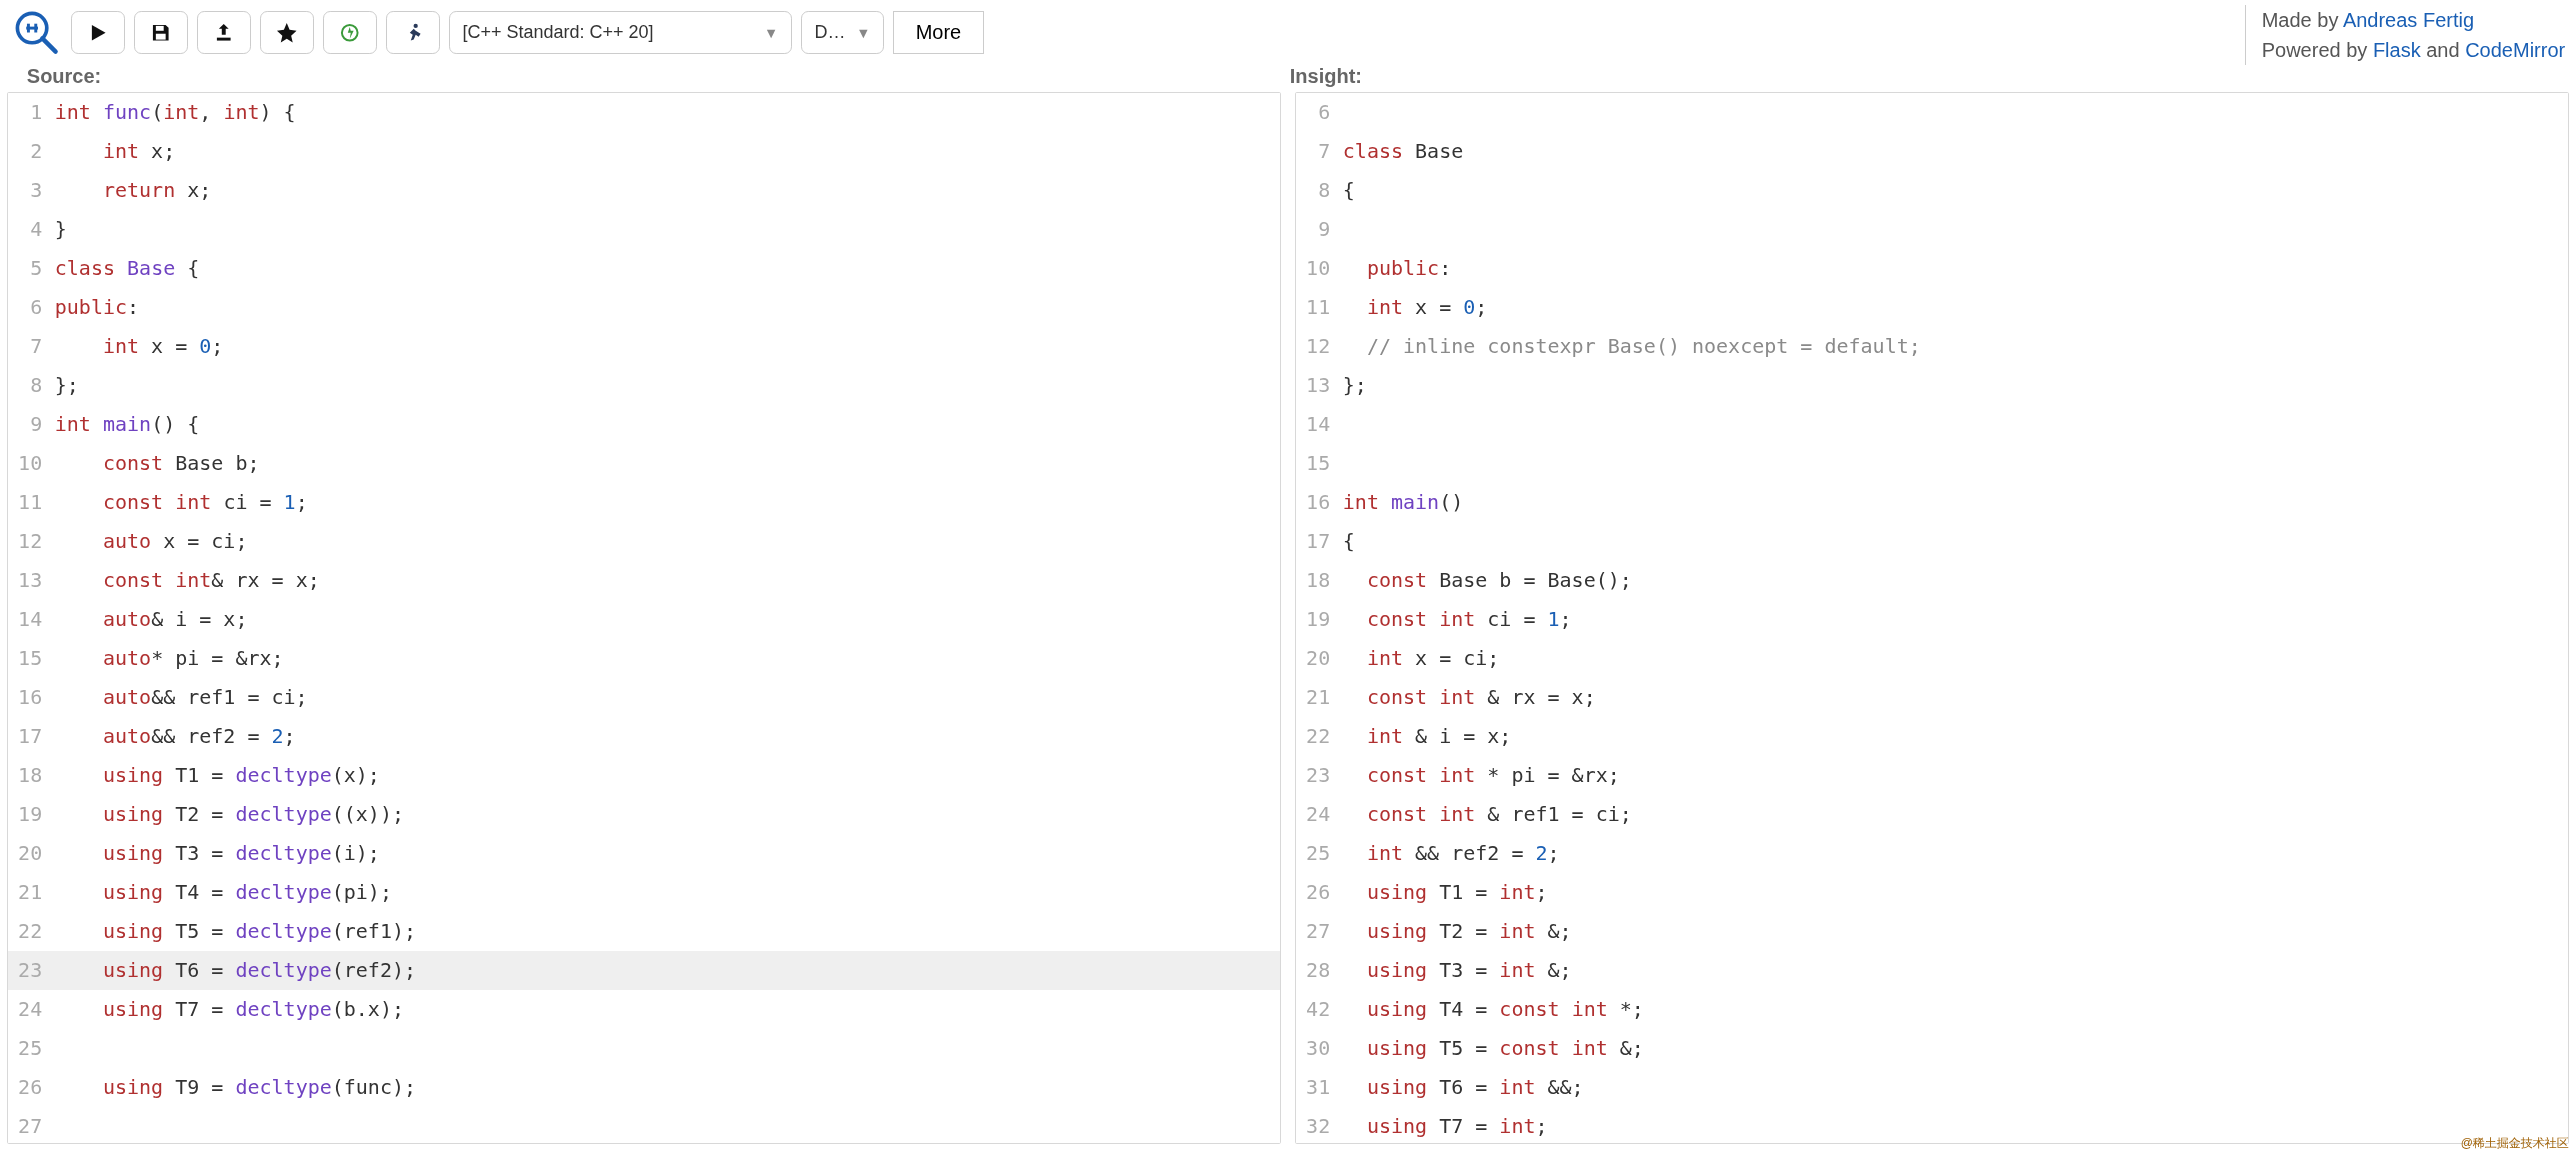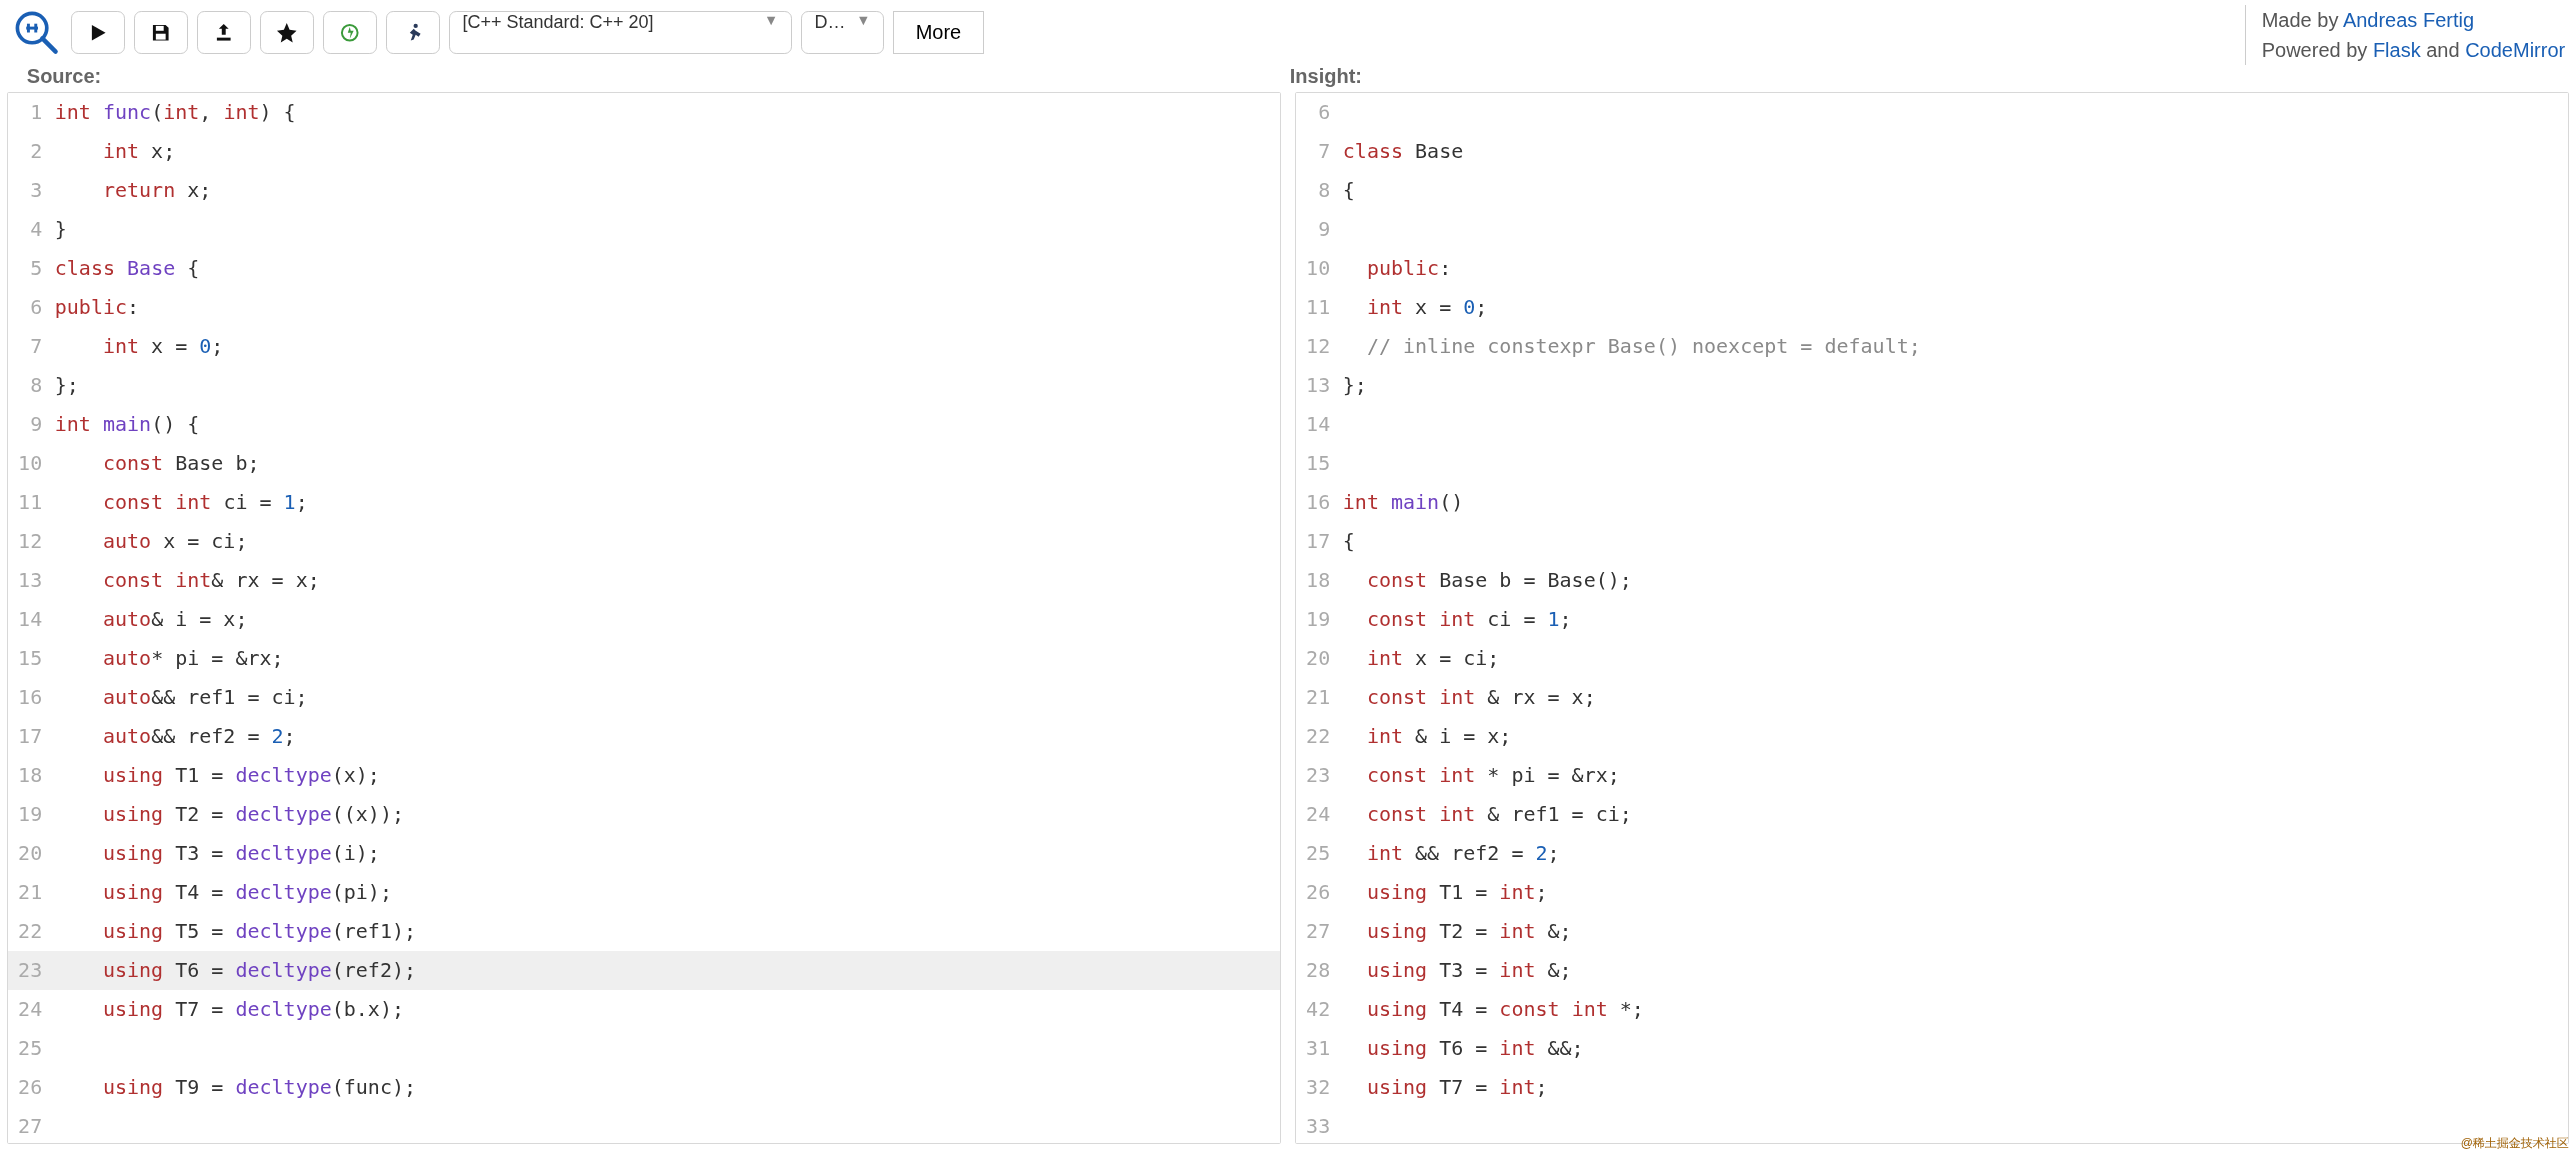--- a/index.html
+++ b/index.html
@@ -35,21 +35,21 @@
   border-radius: 7.2px;
   background: #fff;
   cursor: pointer;
   font-size: 18px;
 }
 .btn svg { width:23.5px; height:23.5px; }
 
 .btn.green-border { border-color:#ccc; }
 
 .select {
-  display:inline-flex; justify-content:space-between;
+  display:inline-flex; align-items:center; justify-content:space-between;
   height:43px; padding:0 12.6px;
   border:0.9px solid #ccc; border-radius:7.2px;
   background:#fff; cursor:pointer;
   font-size:18px; color:#333;
 }
 .select.std { min-width: 343px; }
 .select.narrow { min-width: 72px; }
 .select .caret { color:#888; margin-left:10.8px; font-size:14.4px; }
 
 .more-btn {
@@ -256,20 +256,21 @@
       <div class="code-line"><span class="ln">20</span><span class="code"><span>  </span><span class="kw">int</span><span> x = ci;</span></span></div>
       <div class="code-line"><span class="ln">21</span><span class="code"><span>  </span><span class="kw">const</span><span> </span><span class="kw">int</span><span> &amp; rx = x;</span></span></div>
       <div class="code-line"><span class="ln">22</span><span class="code"><span>  </span><span class="kw">int</span><span> &amp; i = x;</span></span></div>
       <div class="code-line"><span class="ln">23</span><span class="code"><span>  </span><span class="kw">const</span><span> </span><span class="kw">int</span><span> * pi = &amp;rx;</span></span></div>
       <div class="code-line"><span class="ln">24</span><span class="code"><span>  </span><span class="kw">const</span><span> </span><span class="kw">int</span><span> &amp; ref1 = ci;</span></span></div>
       <div class="code-line"><span class="ln">25</span><span class="code"><span>  </span><span class="kw">int</span><span> &amp;&amp; ref2 = </span><span class="num">2</span><span>;</span></span></div>
       <div class="code-line"><span class="ln">26</span><span class="code"><span>  </span><span class="kw">using</span><span> T1 = </span><span class="kw">int</span><span>;</span></span></div>
       <div class="code-line"><span class="ln">27</span><span class="code"><span>  </span><span class="kw">using</span><span> T2 = </span><span class="kw">int</span><span> &amp;;</span></span></div>
       <div class="code-line"><span class="ln">28</span><span class="code"><span>  </span><span class="kw">using</span><span> T3 = </span><span class="kw">int</span><span> &amp;;</span></span></div>
       <div class="code-line"><span class="ln">42</span><span class="code"><span>  </span><span class="kw">using</span><span> T4 = </span><span class="kw">const</span><span> </span><span class="kw">int</span><span> *;</span></span></div>
+      <div class="code-line"><span class="ln">30</span><span class="code"><span>  </span><span class="kw">using</span><span> T5 = </span><span class="kw">const</span><span> </span><span class="kw">int</span><span> &amp;;</span></span></div>
       <div class="code-line"><span class="ln">31</span><span class="code"><span>  </span><span class="kw">using</span><span> T6 = </span><span class="kw">int</span><span> &amp;&amp;;</span></span></div>
       <div class="code-line"><span class="ln">32</span><span class="code"><span>  </span><span class="kw">using</span><span> T7 = </span><span class="kw">int</span><span>;</span></span></div>
       <div class="code-line"><span class="ln">33</span><span class="code"></span></div>
     </div>
 </div>
 
 <div class="watermark">@稀土掘金技术社区</div>
 
 
 </body></html>

